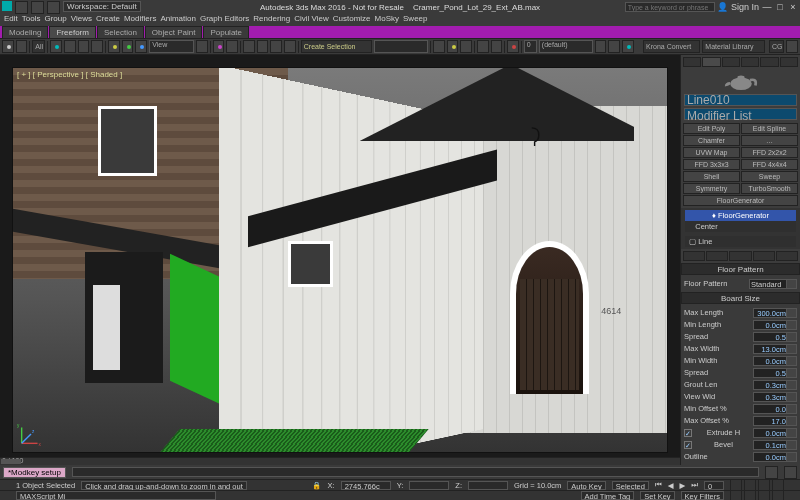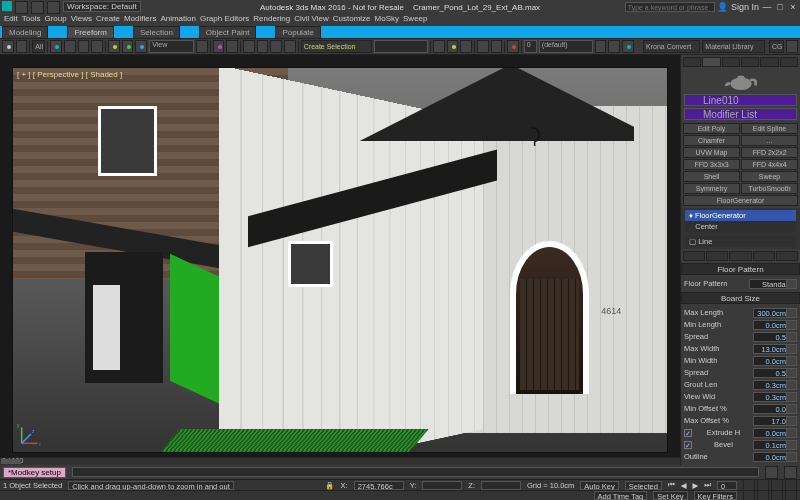--- a/index.html
+++ b/index.html
@@ -14,21 +14,21 @@
   .title-center { font-size: 8px; color: #ddd; position:absolute; left:50%; transform:translateX(-50%);}
   .searchglob { width: 90px; height: 10px; background: #2a2a2a; border: 1px solid #555; font-size: 7px; color:#888; padding:0 2px;}
   .signin { display:flex; align-items:center; gap:2px; }
   .winbtn { width:10px; height:10px; color:#ccc; text-align:center; line-height:10px;}
 
   
   .menubar { height: 12px; background: #3a3a3a; display: flex; align-items: flex-start; padding-left:4px; gap: 4px; font-size: 8px; }
   .menubar span { color: #ccc; }
 
   
-  .tabstrip { height: 13px; background: #0ea5e9; display: flex; align-items: flex-end; padding-left: 2px; gap: 19px; font-size: 8px; border-bottom:1px solid #222;}
+  .tabstrip { height: 13px; background: #a21caf; display: flex; align-items: flex-end; padding-left: 2px; gap: 1px; font-size: 8px; border-bottom:1px solid #222;}
   .tab { padding: 1px 6px; background: #3a3a3a; border:1px solid #222; border-bottom:none; color:#aaa;}
   .tab.active { background: #4a4a4a; color:#ccc;}
 
   
   .toolbar { height: 16px; background: #3a3a3a; display:flex; align-items:center; padding:0 2px; gap:2px; border-bottom:1px solid #222;}
   .tbtn { width:13px; height:13px; background:#444; border:1px solid #222; position:relative;}
   .tbtn2 { min-width:13px; height:13px; background:#333; border:1px solid #222; font-size:7px; color:#aaa; display:flex; align-items:center; padding:0 2px;}
   .tdd { width:50px; height:13px; background:#2a2a2a; border:1px solid #555; font-size:7px; color:#aaa; padding:0 2px;}
   .sep { width:1px; height:12px; background:#222;}
   .dot { position:absolute; width:4px; height:4px; border-radius:2px; top:4px; left:4px;}
@@ -89,36 +89,36 @@
   
   .vp-scroll-h { position:absolute; left:0; right:0; bottom:0; height:8px; background:#333; border-top:1px solid #222;}
   .vp-scroll-h .thumb { position:absolute; left:30%; width:45%; top:1px; bottom:1px; background:#555;}
 
   
   .cmdpanel { width:120px; background:#3c3c3c; border-left:1px solid #222; display:flex; flex-direction:column; font-size:8px; overflow:hidden;}
   .cmd-top { display:flex; gap:1px; padding:2px;}
   .cmd-top .ct { flex:1; height:10px; background:#333; border:1px solid #222;}
   .teapot { align-self:center; width:36px; height:20px; margin:2px 0;}
   .teapot svg{width:100%;height:100%;}
-  .dd { width:calc(100% - 6px); margin:1px 3px; height:12px; background:#4c1d95; border:1px solid #555; color:#aaa; font-size:10px; padding-left:18px;}
+  .dd { width:calc(100% - 6px); margin:1px 3px; height:12px; background:#0c4a6e; border:1px solid #555; color:#aaa; font-size:12px; padding-left:2px;}
   .bgrid { display:grid; grid-template-columns:1fr 1fr; gap:1px; padding:2px;}
   .bgrid .b { height:11px; background:#444; border:1px solid #222; font-size:7px; color:#bbb; text-align:center; line-height:10px; overflow:hidden;}
   .stacklabel { padding:2px 4px; background:#333;}
   .stackitem { padding:1px 4px; font-size:7.5px; background:#2f2f2f;}
-  .stackitem.sel { background:#3355aa; color:#fff;}
+  .stackitem.sel { background:#3355aa; color:#fff;text-align:center;}
   .rollhead { height:12px; background:#2c2c2c; text-align:center; line-height:12px; border:1px solid #222; font-size:8px;}
   .rollbody { padding:2px 3px; background:#3a3a3a;}
   .prow { display:flex; justify-content:space-between; align-items:center; height:11px; font-size:7.5px; margin:1px 0;}
   .prow .spin { width:44px; height:10px; background:#222; border:1px solid #555; color:#9cf; text-align:right; padding-right:10px; font-size:7.5px; line-height:9px; position:relative;}
   .prow .spin::after{content:"";position:absolute;right:0;top:0;bottom:0;width:9px;background:#444;border-left:1px solid #555;}
   .chk{width:8px;height:8px;border:1px solid #777;display:inline-block;margin-right:2px;}
   .chk.c::after{content:"✓";font-size:7px;line-height:7px;color:#9cf;display:block;text-align:center;}
 
   
-  .status { height:11px; background:#333; display:flex; align-items:center; font-size:7.5px; gap:6px; padding:0 3px; border-top:1px solid #222;}
+  .status { height:11px; background:#333; display:flex; align-items:center; font-size:7.5px; gap:6px; padding:0 16px; border-top:1px solid #222;}
   .status .stretch{flex:1;}
   .status .seg{height:9px;background:#2a2a2a;border:1px solid #555;padding:0 3px;}
   .statusbar2 { height:14px; background:#3a3a3a; display:flex; align-items:center; padding:0 3px; gap:6px;}
   .pinkbtn { background:#dca8c8; color:#000; padding:0 4px; font-size:8px; border:1px solid #555;}
   .track { flex:1; height:10px; background:#2a2a2a; border:1px solid #555;}
   .nav-right { display:flex; gap:2px;}
   .nav-right .n { width:12px;height:12px;background:#333;border:1px solid #222;}
 </style>
 </head>
 <body>
@@ -333,21 +333,21 @@
       <div class="ct"></div>
       <div class="ct"></div>
       <div class="ct"></div>
       <div class="ct"></div>
     </div>
 
     <div class="rollhead">Floor Pattern</div>
     <div class="rollbody">
       <div class="prow">
         <span>Floor Pattern</span>
-        <span class="spin" style="width:48px;text-align:left;color:#ccc;padding-left:12px">Standard</span>
+        <span class="spin" style="width:48px;text-align:left;color:#ccc;padding-left:1px">Standard</span>
       </div>
     </div>
 
     <div class="rollhead">Board Size</div>
     <div class="rollbody" id="rows">
           <div class="prow">
             <span>Max Length</span>
             <span class="spin">300.0cm</span>
           </div>
           <div class="prow">
@@ -433,20 +433,21 @@
   <span>⏭</span>
   <span class="seg" style="width:20px">0</span>
   <div class="nav-right">
     <div class="n"></div>
     <div class="n"></div>
     <div class="n"></div>
     <div class="n"></div>
   </div>
 </div>
 <div class="status" style="height:10px;">
+  <span class="seg" style="width:200px">MAXScript Mi</span>
   <span class="stretch"></span>
   <span class="seg">Add Time Tag</span>
   <span class="seg">Set Key</span>
   <span class="seg">Key Filters</span>
   <div class="nav-right">
     <div class="n"></div>
     <div class="n"></div>
     <div class="n"></div>
     <div class="n"></div>
   </div>

